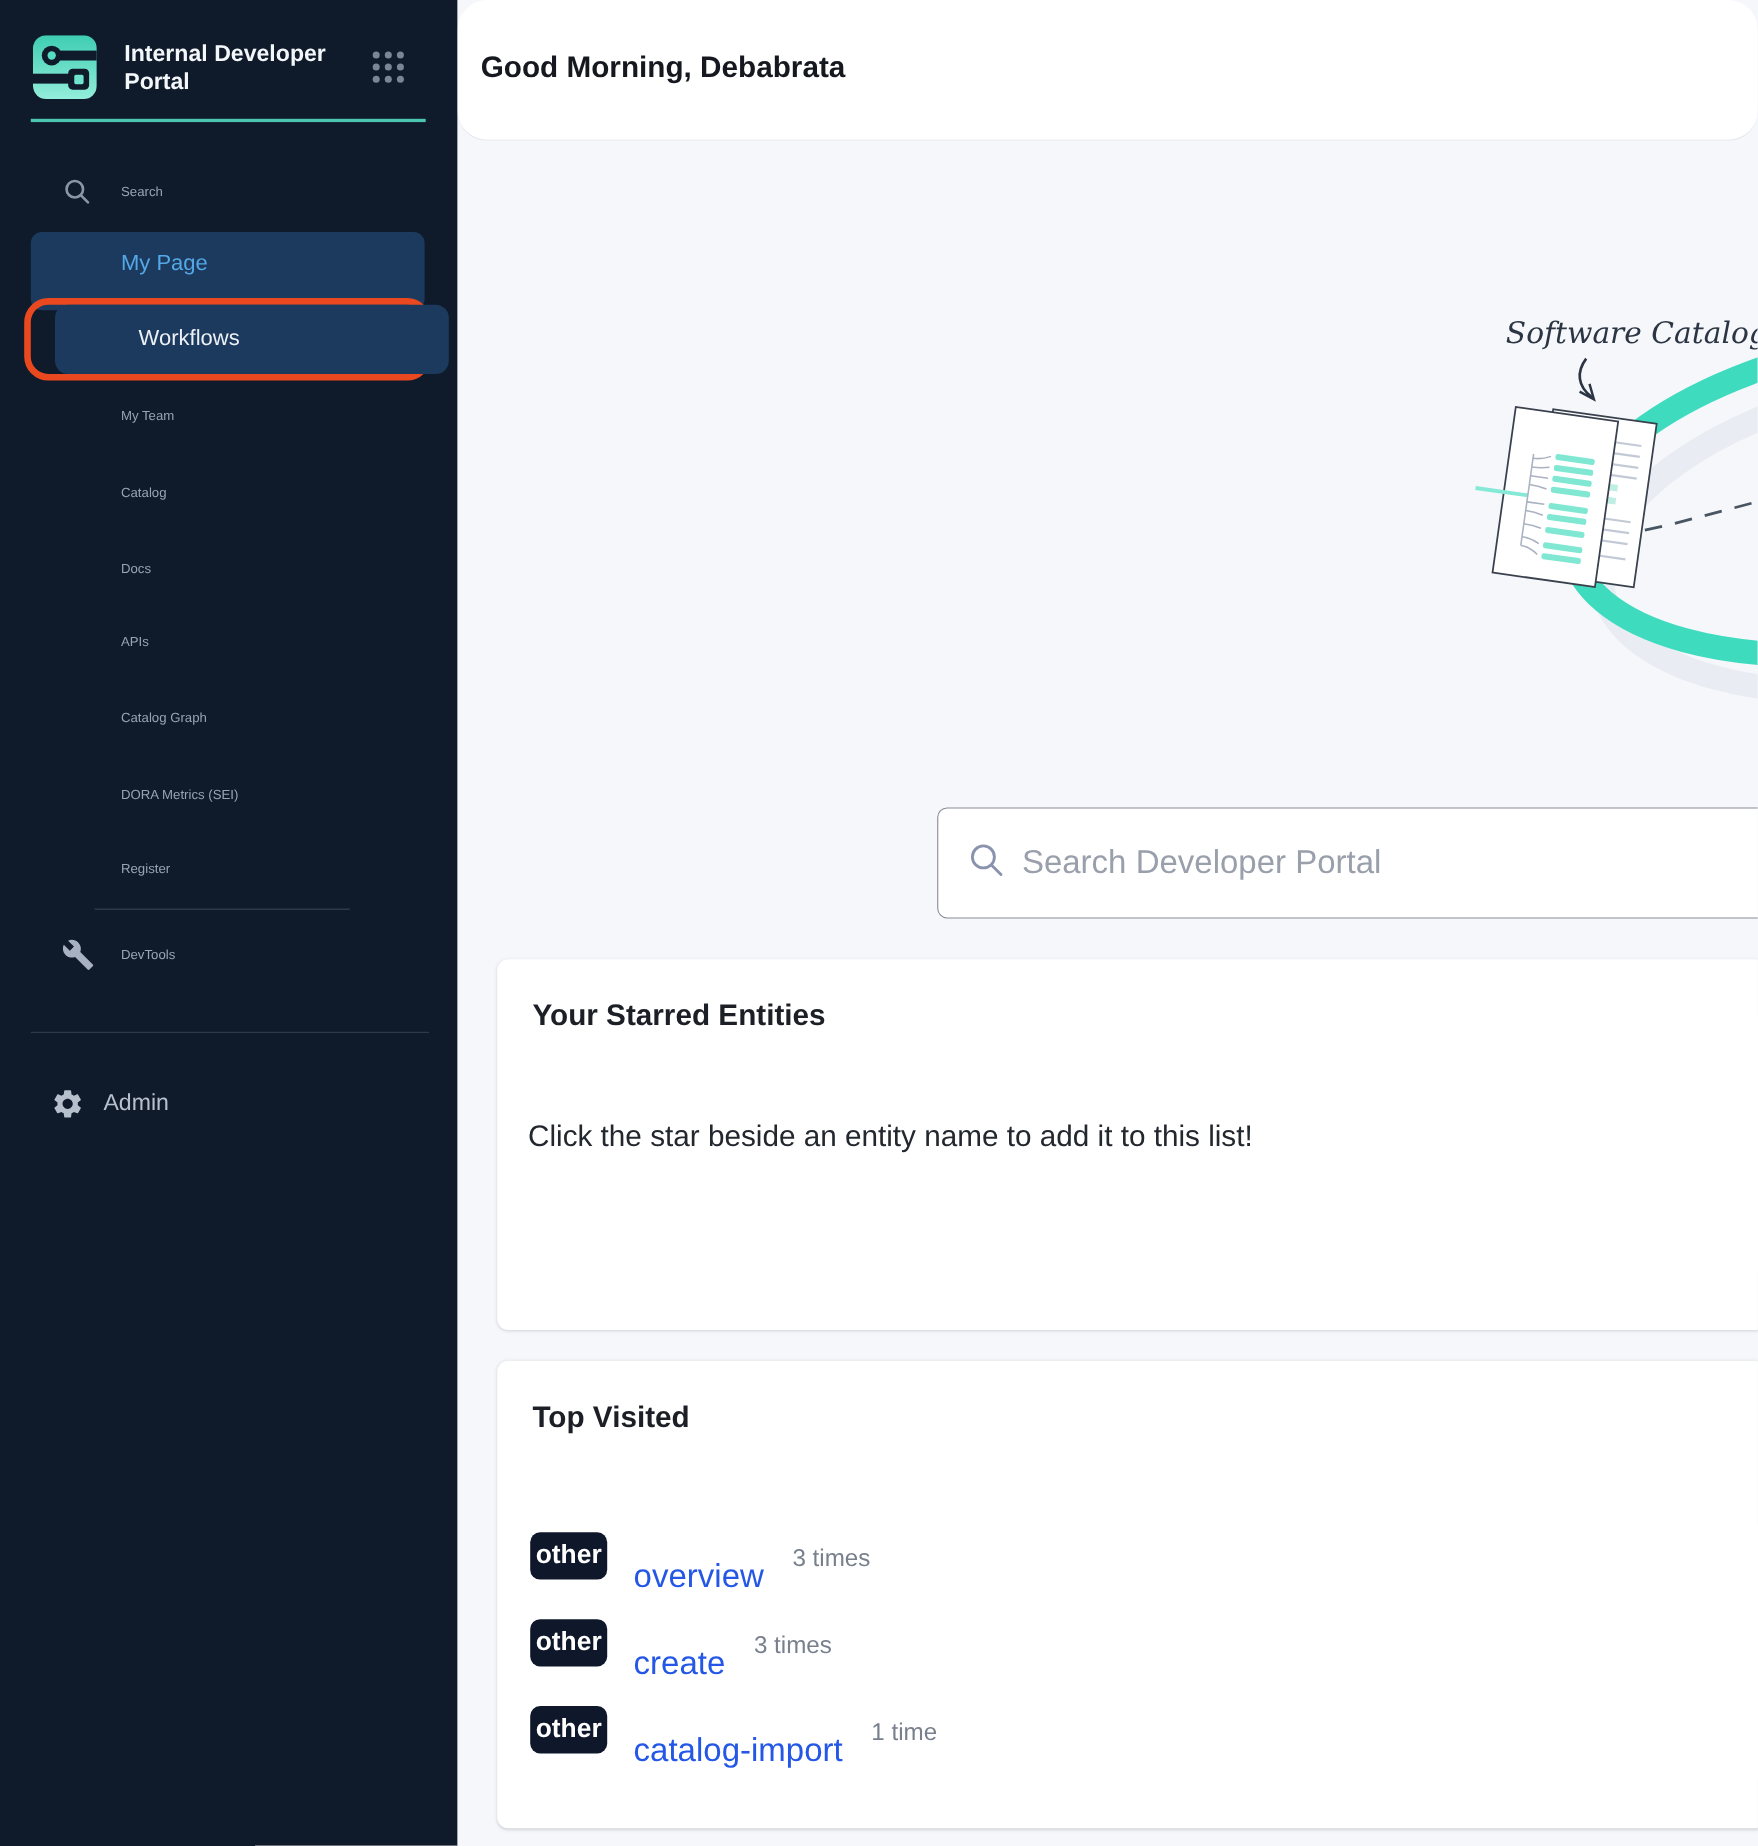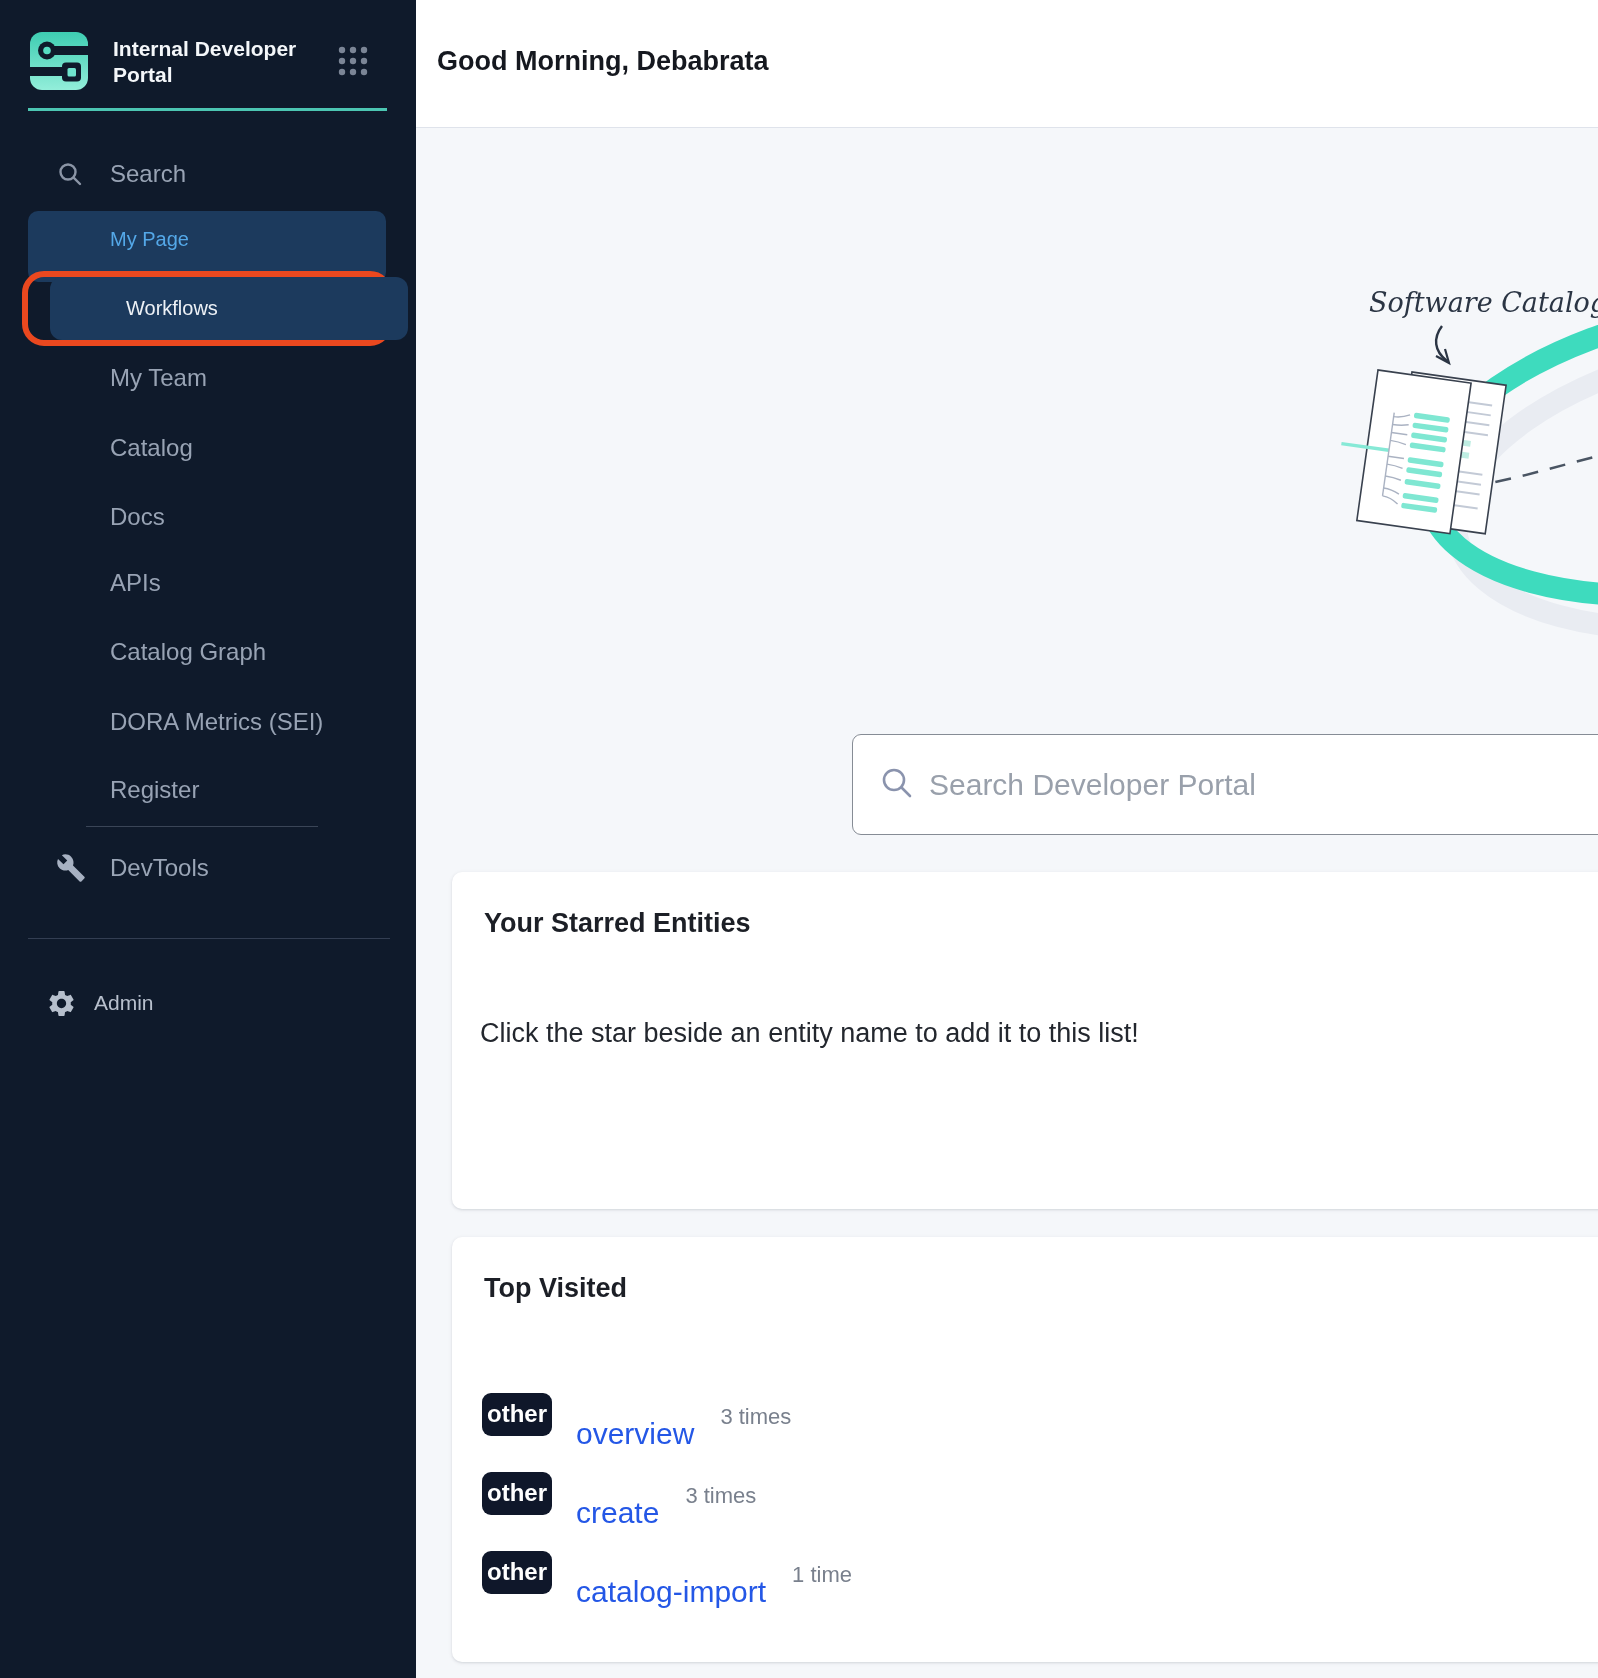--- a/index.html
+++ b/index.html
@@ -24,21 +24,21 @@
   }
   .grid-icon { position: absolute; left: 338px; top: 46px; }
   .brand-divider {
     position: absolute; left: 28px; top: 108px;
     width: 359px; height: 3px; background: #4cc6b2;
   }
 
   .side-row { position: absolute; height: 48px; }
   .side-label {
     position: absolute; left: 110px; top: 0;
-    line-height: 48px; font-size: 24px; color: #98a3b4; white-space: nowrap;
+    line-height: 48px; font-size: 12px; color: #98a3b4; white-space: nowrap;
   }
   .row-search { left: 0; top: 150px; width: 416px; }
   .row-search .side-icon { position: absolute; left: 57px; top: 11px; }
 
   .pill {
     position: absolute; left: 28px; width: 358px; height: 71px;
     background: #1c3a5d; border-radius: 10px;
   }
   .pill .pill-label {
     display: block; line-height: 57px; padding-left: 82px;
@@ -85,21 +85,21 @@
   .row-admin .side-label { left: 94px; color: #b8c0cd; font-size: 21px; }
 
   
   .main {
     position: absolute; left: 416px; top: 0;
     width: 1182px; height: 1678px;
     background: #f5f7fa; overflow: hidden;
   }
   .topbar {
     position: absolute; left: 0; top: 0; width: 100%; height: 128px;
-    background: #ffffff; border-bottom: 1px solid #dfe3eb;
+    background: #ffffff; border-bottom: 1px solid #dfe3eb; border-radius: 27px;
   }
   .greeting {
     position: absolute; left: 21px; top: 46px;
     font-size: 27px; font-weight: bold; color: #15181f; white-space: nowrap;
   }
 
   .illustration { position: absolute; left: 734px; top: 230px; width: 448px; height: 420px; }
 
   .search-bar {
     position: absolute; left: 436px; top: 734px;

